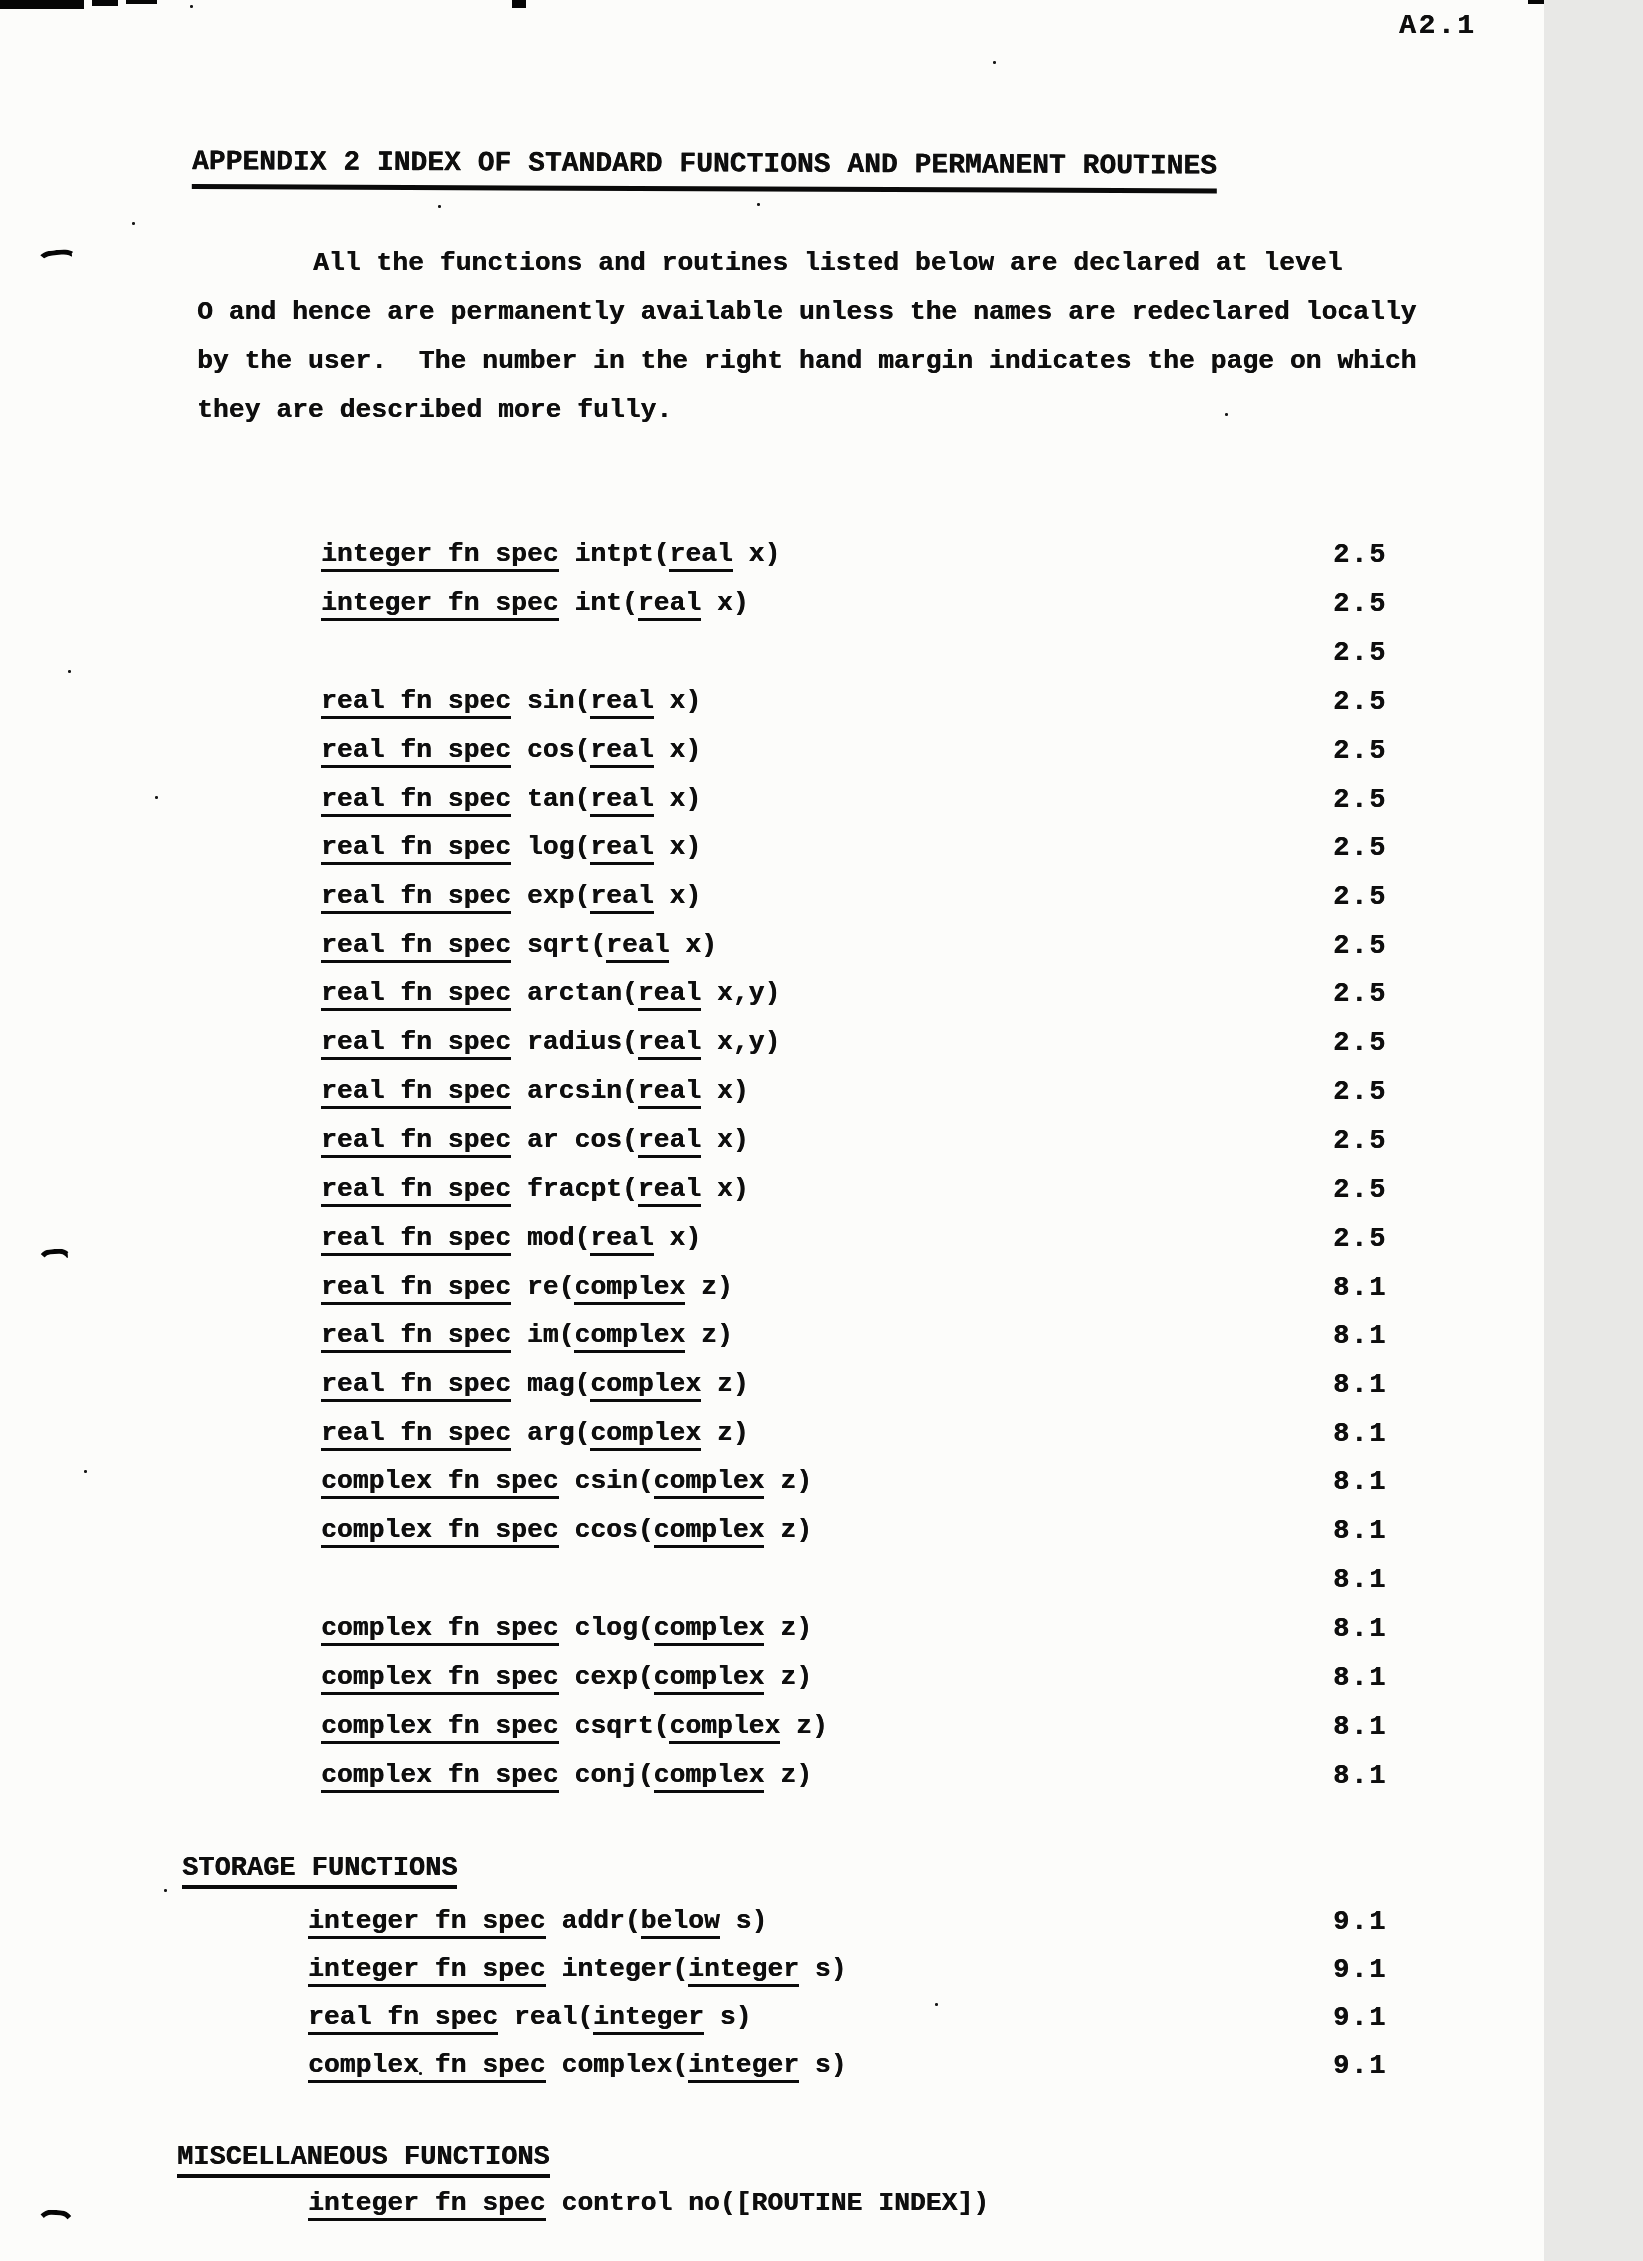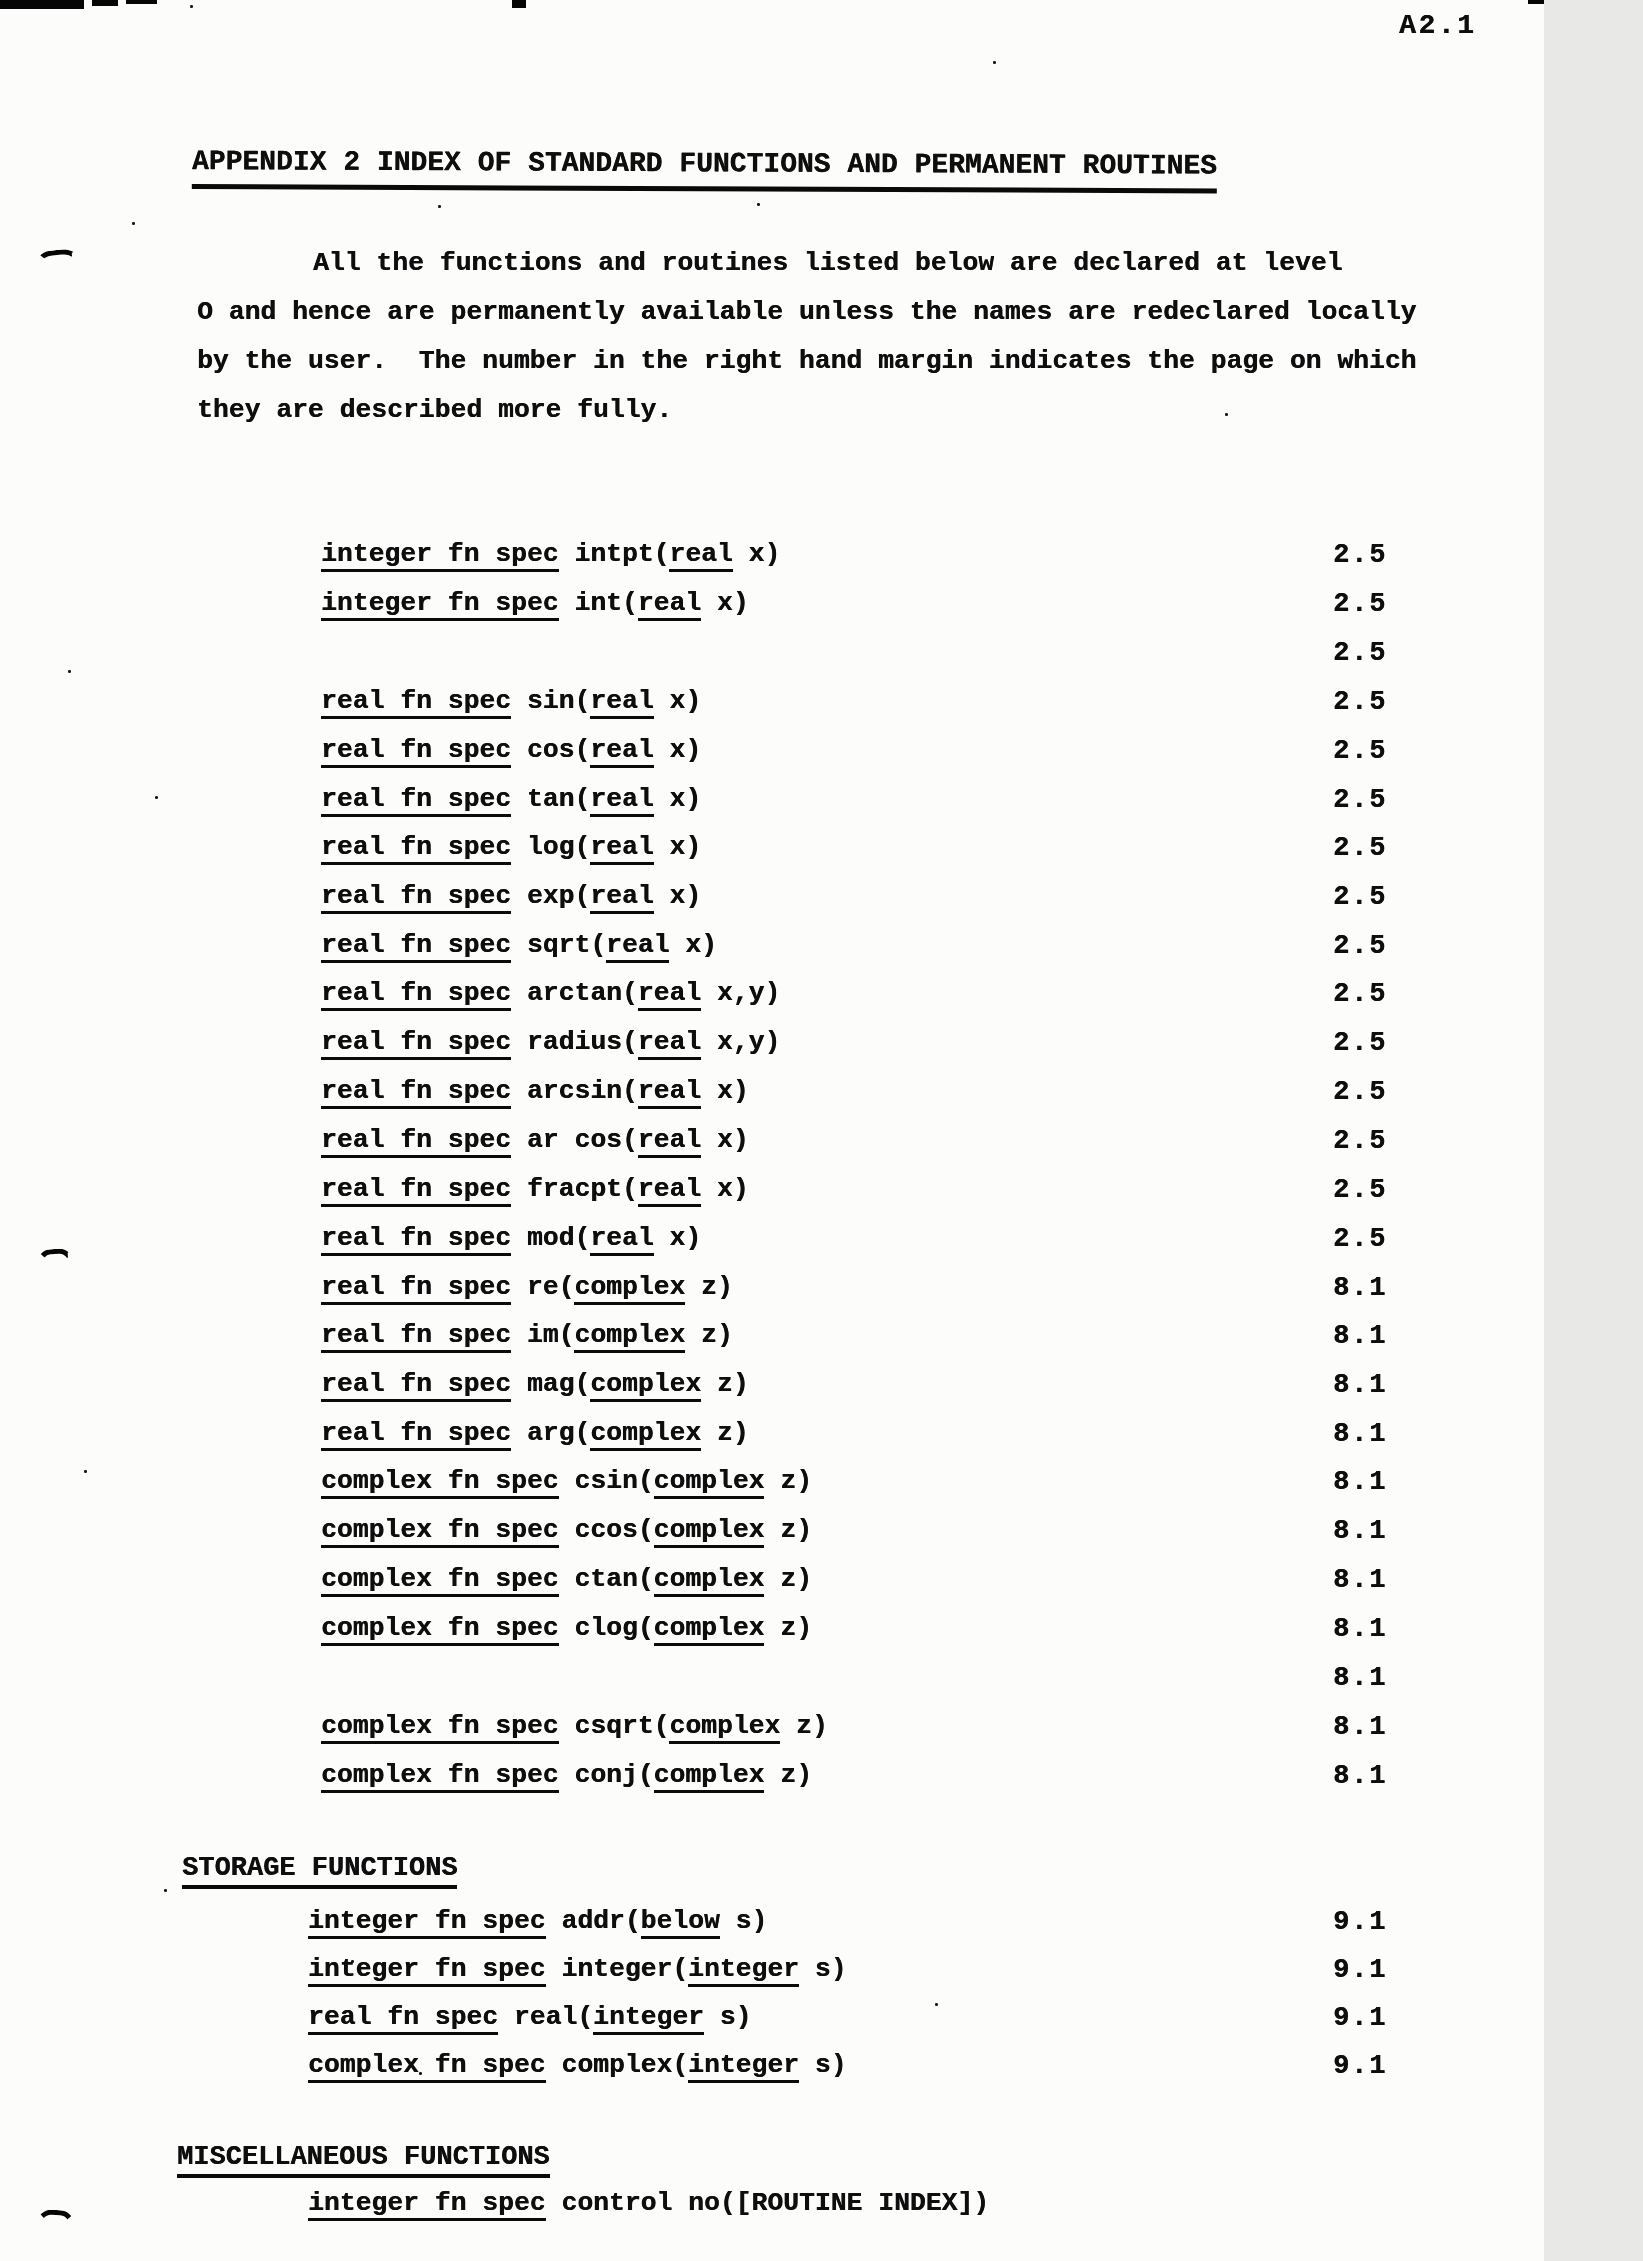--- a/index.html
+++ b/index.html
@@ -162,28 +162,28 @@
       </div>
       <div class="row" style="top: 1468px;">
         <span class="spec"><span class="u">complex fn spec</span><span> csin(</span><span class="u">complex</span><span> z)</span></span>
         <span class="page">8.1</span>
       </div>
       <div class="row" style="top: 1517px;">
         <span class="spec"><span class="u">complex fn spec</span><span> ccos(</span><span class="u">complex</span><span> z)</span></span>
         <span class="page">8.1</span>
       </div>
       <div class="row" style="top: 1566px;">
-        <span class="spec"><span class="u">complex fn spec</span><span> ctan(</span><span class="u">complex</span><span> z)</span></span>
         <span class="page">8.1</span>
       </div>
       <div class="row" style="top: 1615px;">
         <span class="spec"><span class="u">complex fn spec</span><span> clog(</span><span class="u">complex</span><span> z)</span></span>
         <span class="page">8.1</span>
       </div>
       <div class="row" style="top: 1664px;">
+        <span class="spec"><span class="u">complex fn spec</span><span> cexp(</span><span class="u">complex</span><span> z)</span></span>
         <span class="page">8.1</span>
       </div>
       <div class="row" style="top: 1713px;">
         <span class="spec"><span class="u">complex fn spec</span><span> csqrt(</span><span class="u">complex</span><span> z)</span></span>
         <span class="page">8.1</span>
       </div>
       <div class="row" style="top: 1762px;">
         <span class="spec"><span class="u">complex fn spec</span><span> conj(</span><span class="u">complex</span><span> z)</span></span>
         <span class="page">8.1</span>
       </div>

